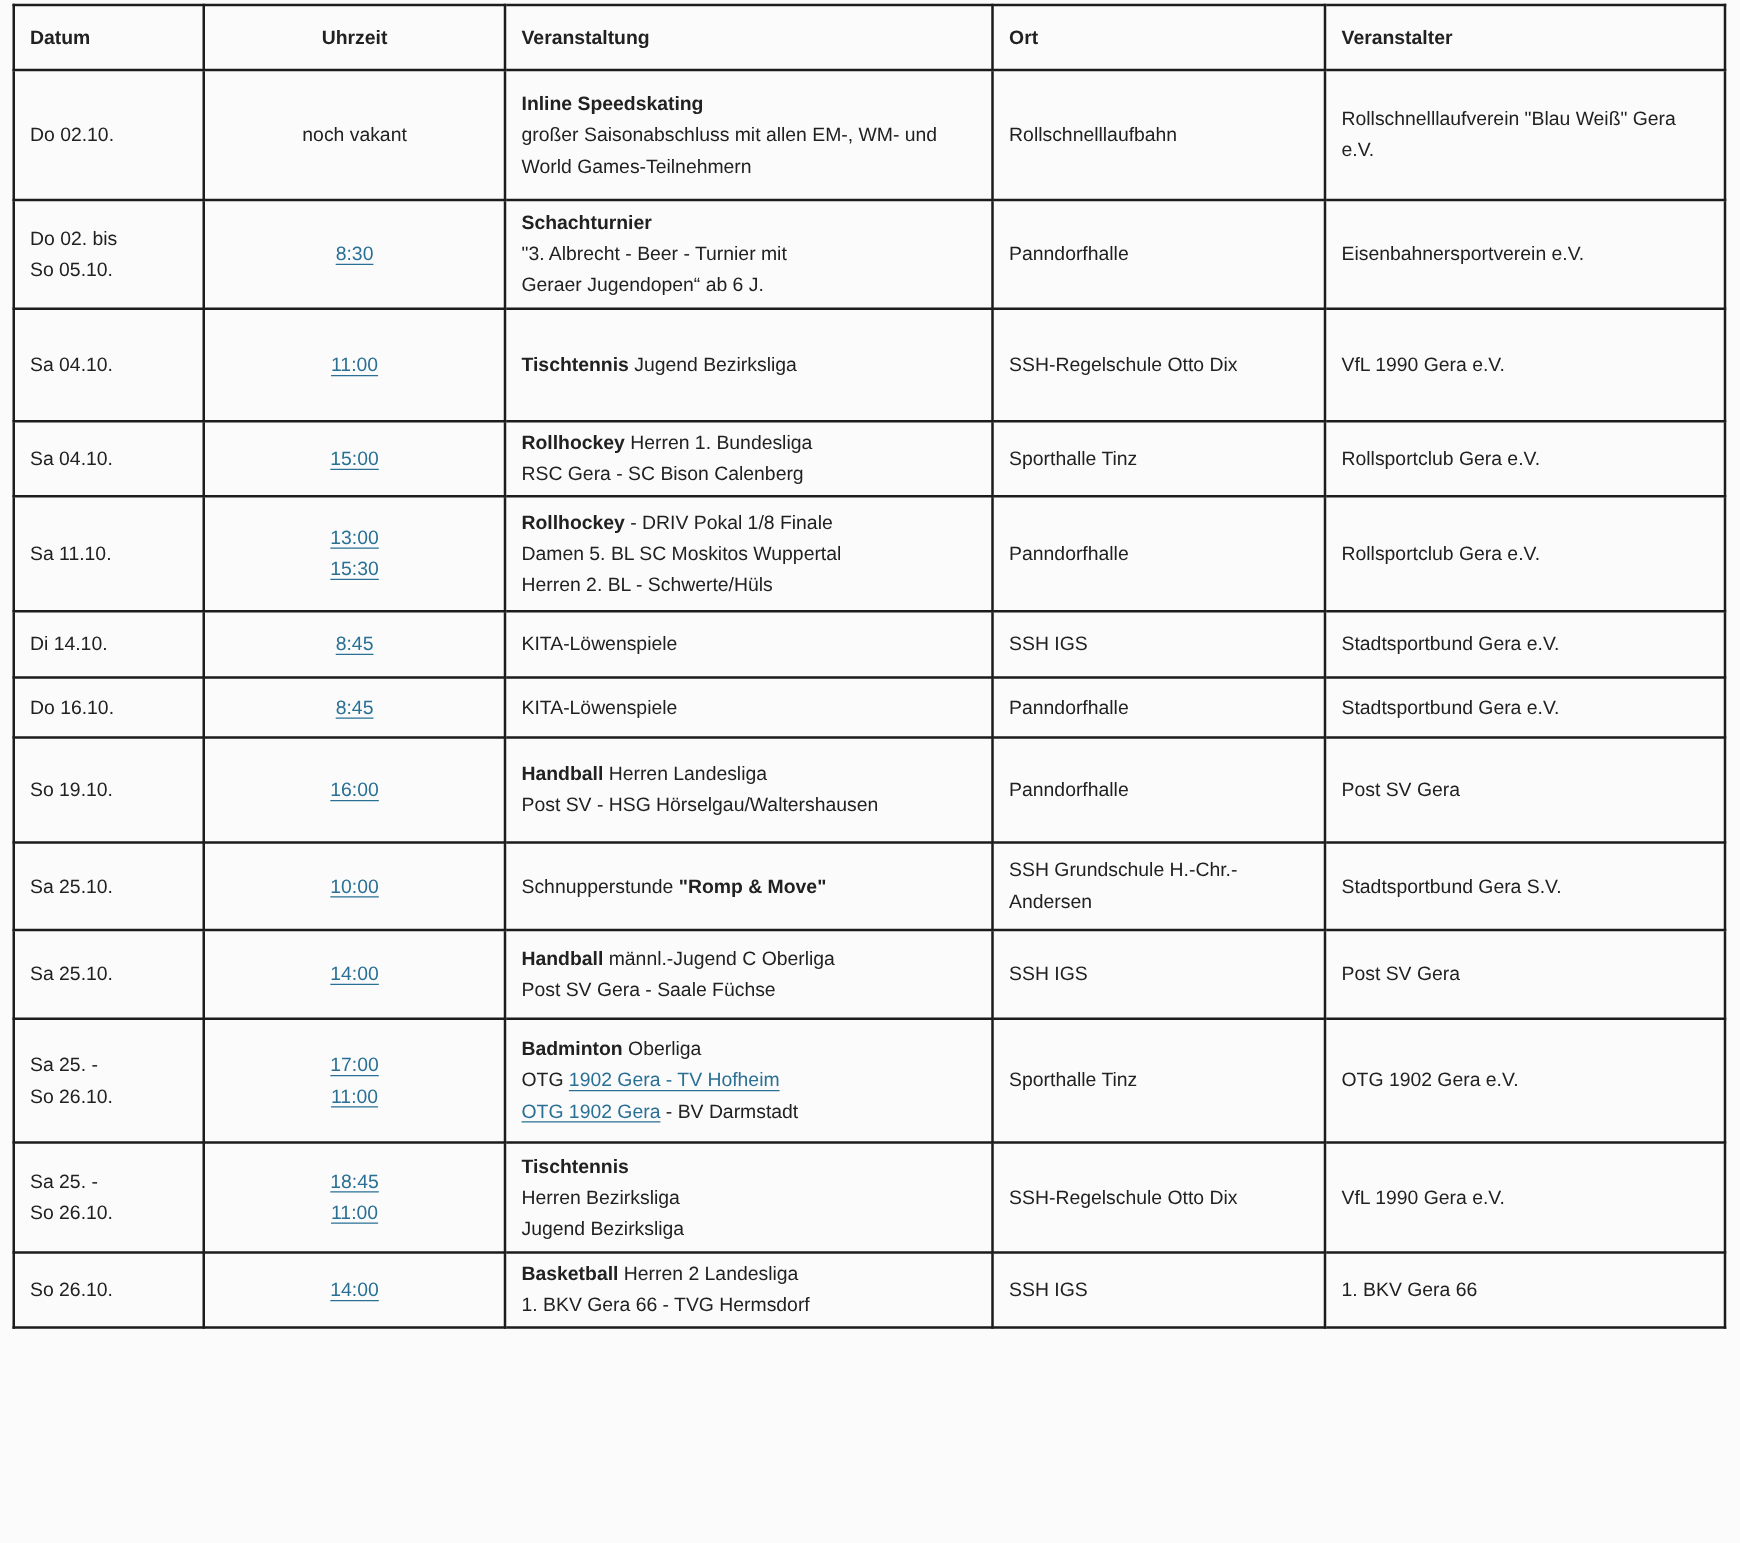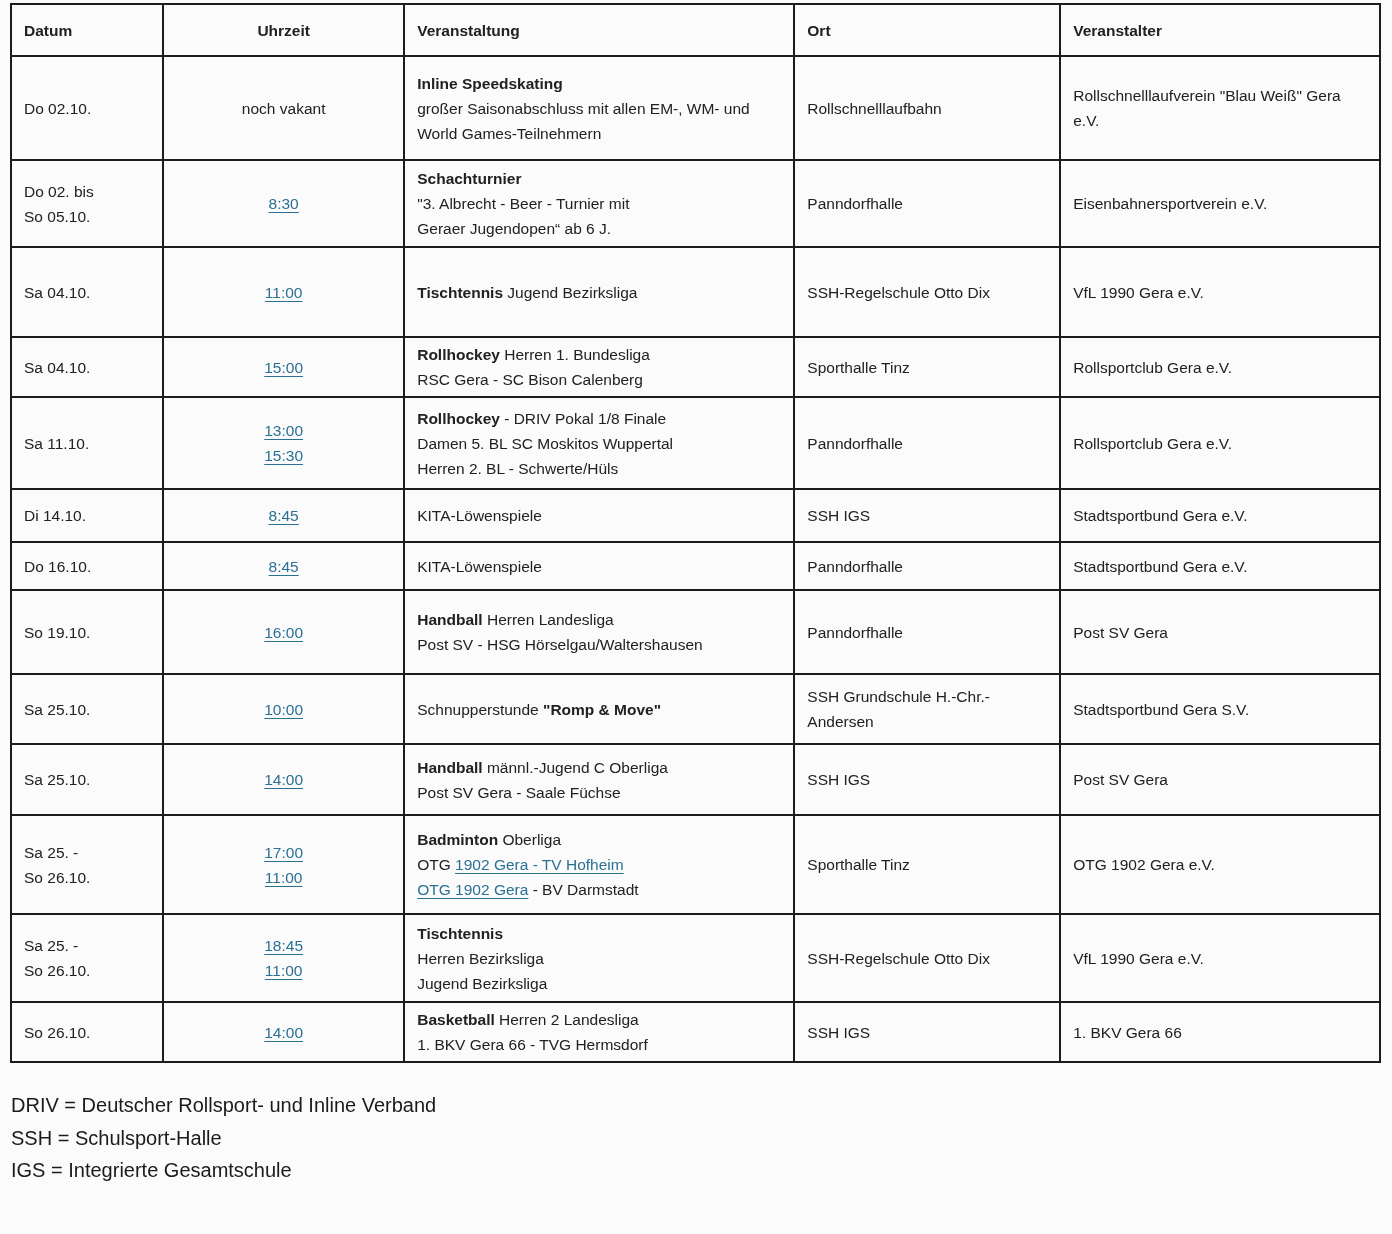--- a/index.html
+++ b/index.html
@@ -319,18 +319,13 @@
           <td class="col-ort">
             <div class="line"><span class="">SSH IGS</span></div>
           </td>
           <td class="col-veranstalter">
             <div class="line"><span class="">1. BKV Gera 66</span></div>
           </td>
         </tr>
       </tbody>
   </table>
 
-  <div class="legend">
-    <div class="legend-line">DRIV = Deutscher Rollsport- und Inline Verband</div>
-    <div class="legend-line">SSH = Schulsport-Halle</div>
-    <div class="legend-line">IGS = Integrierte Gesamtschule</div>
-  </div>
 </div>
 
 </body></html>

